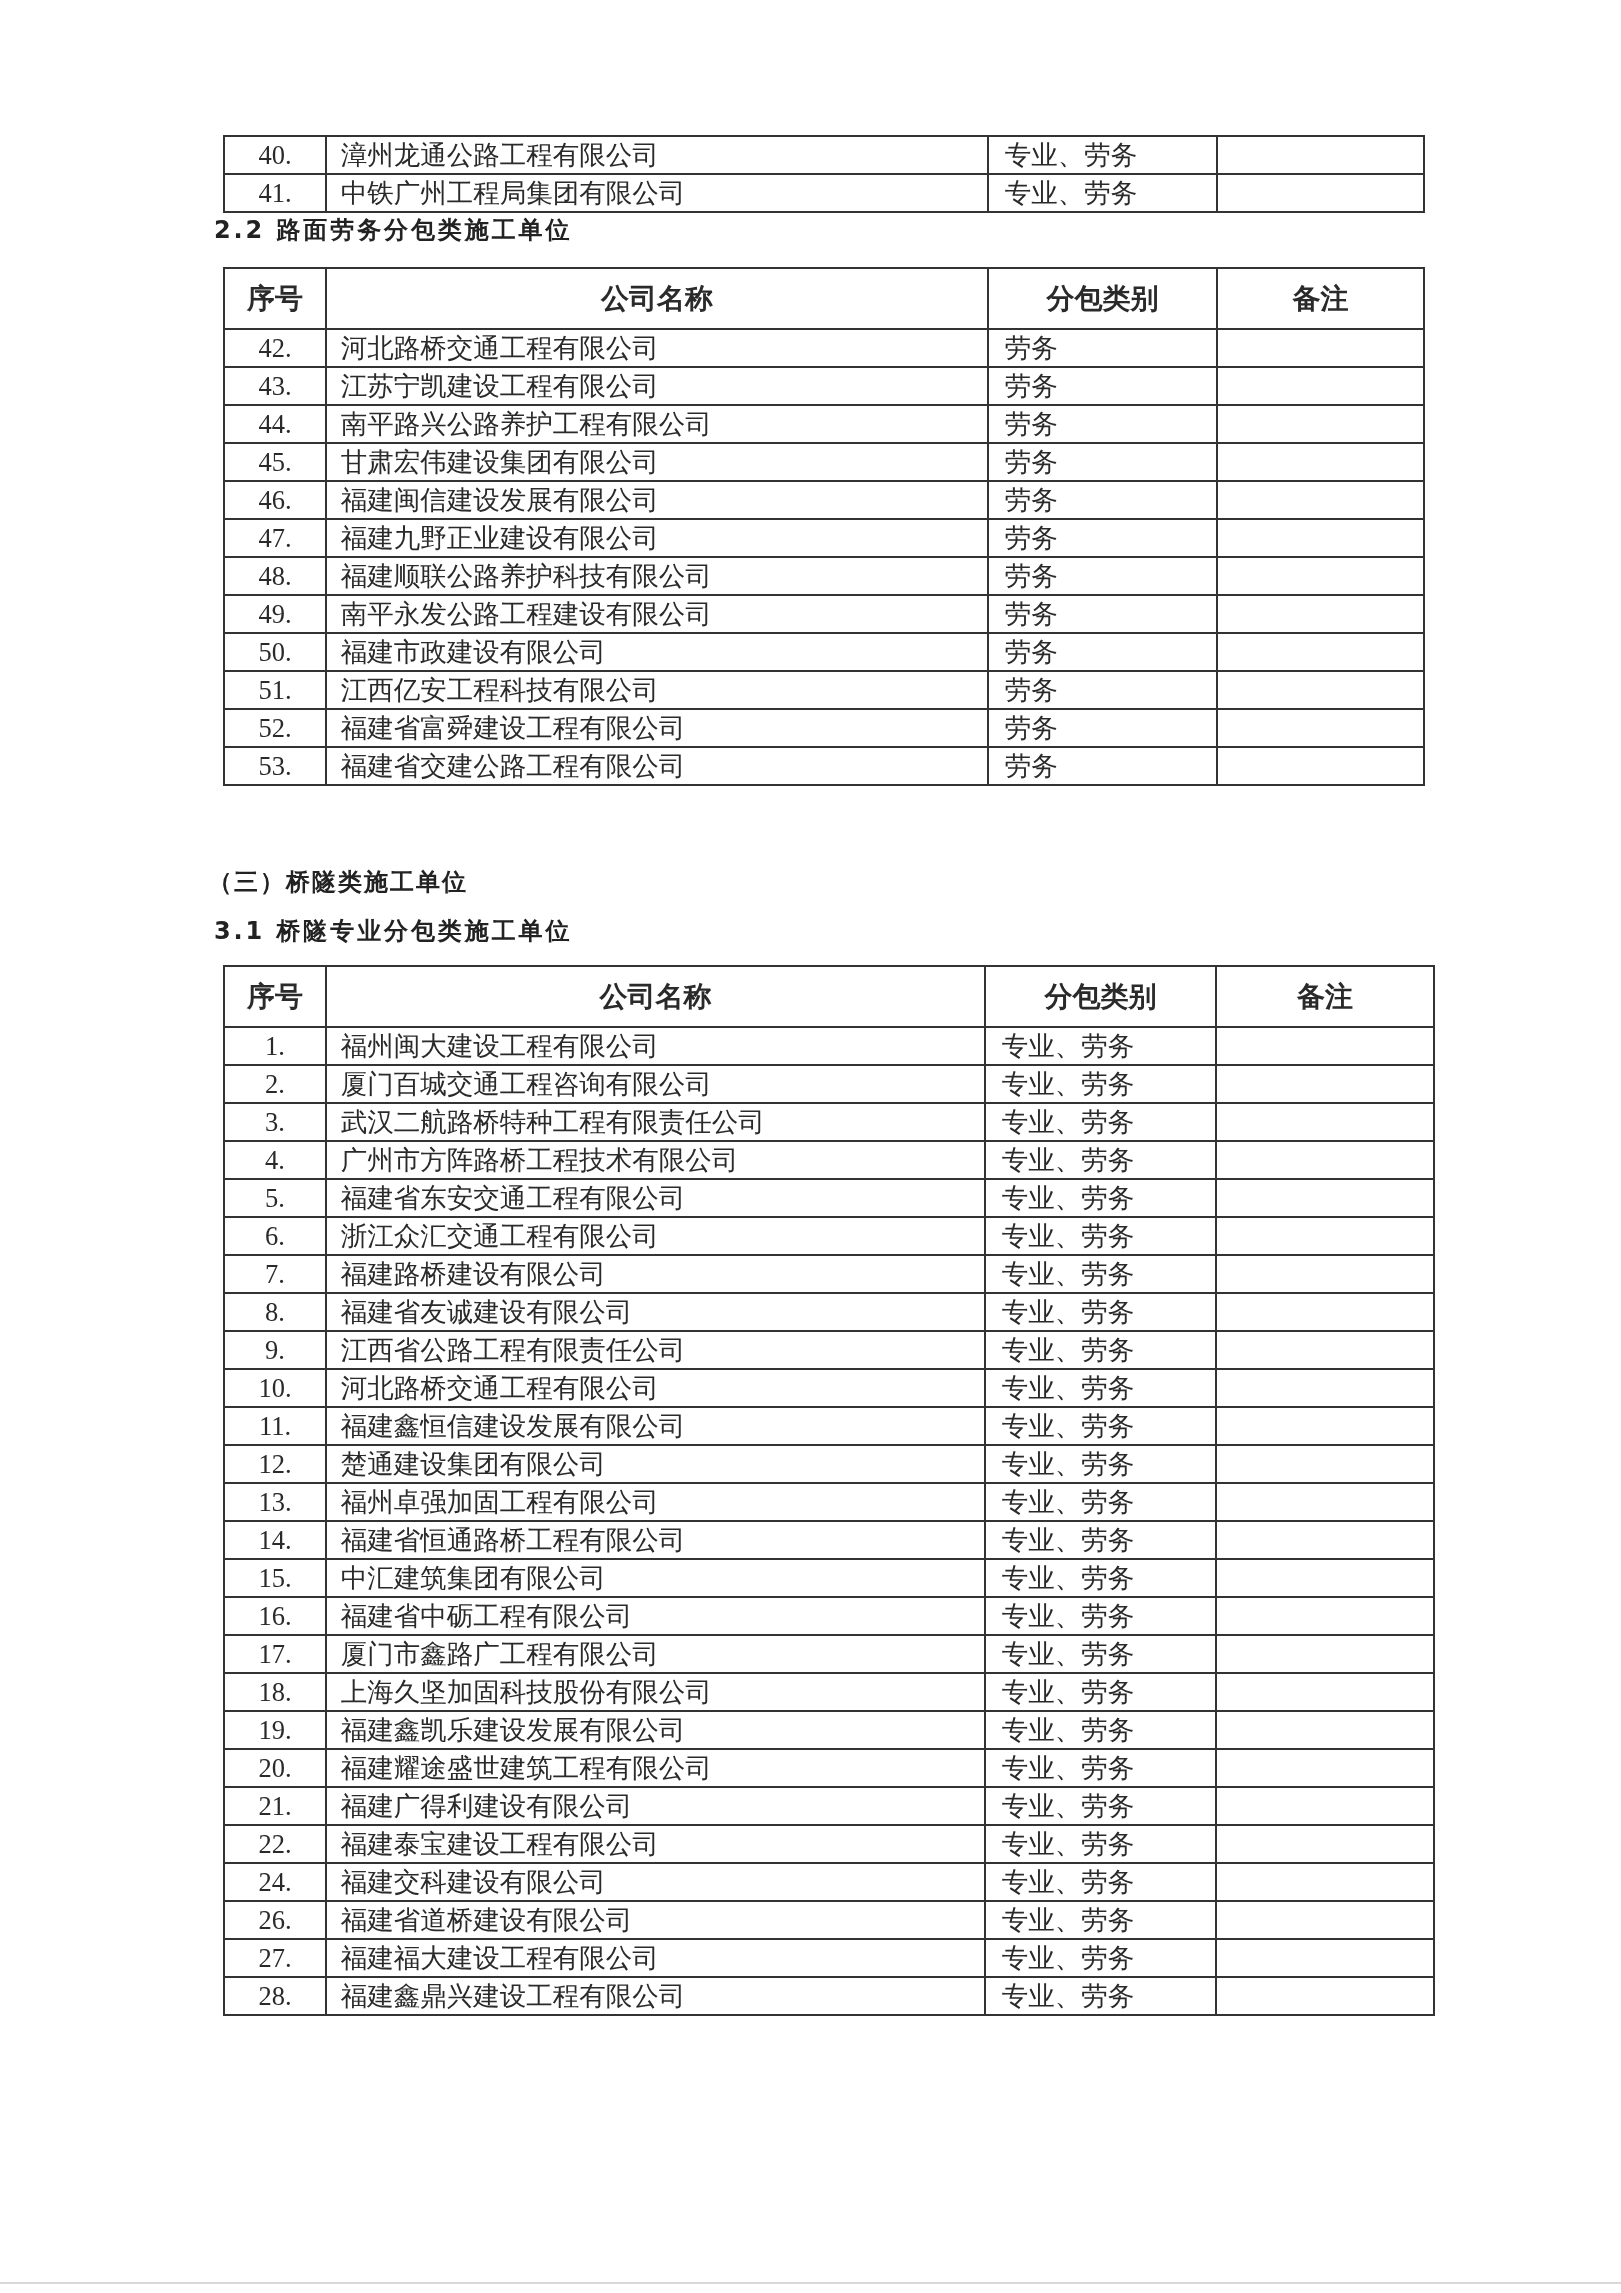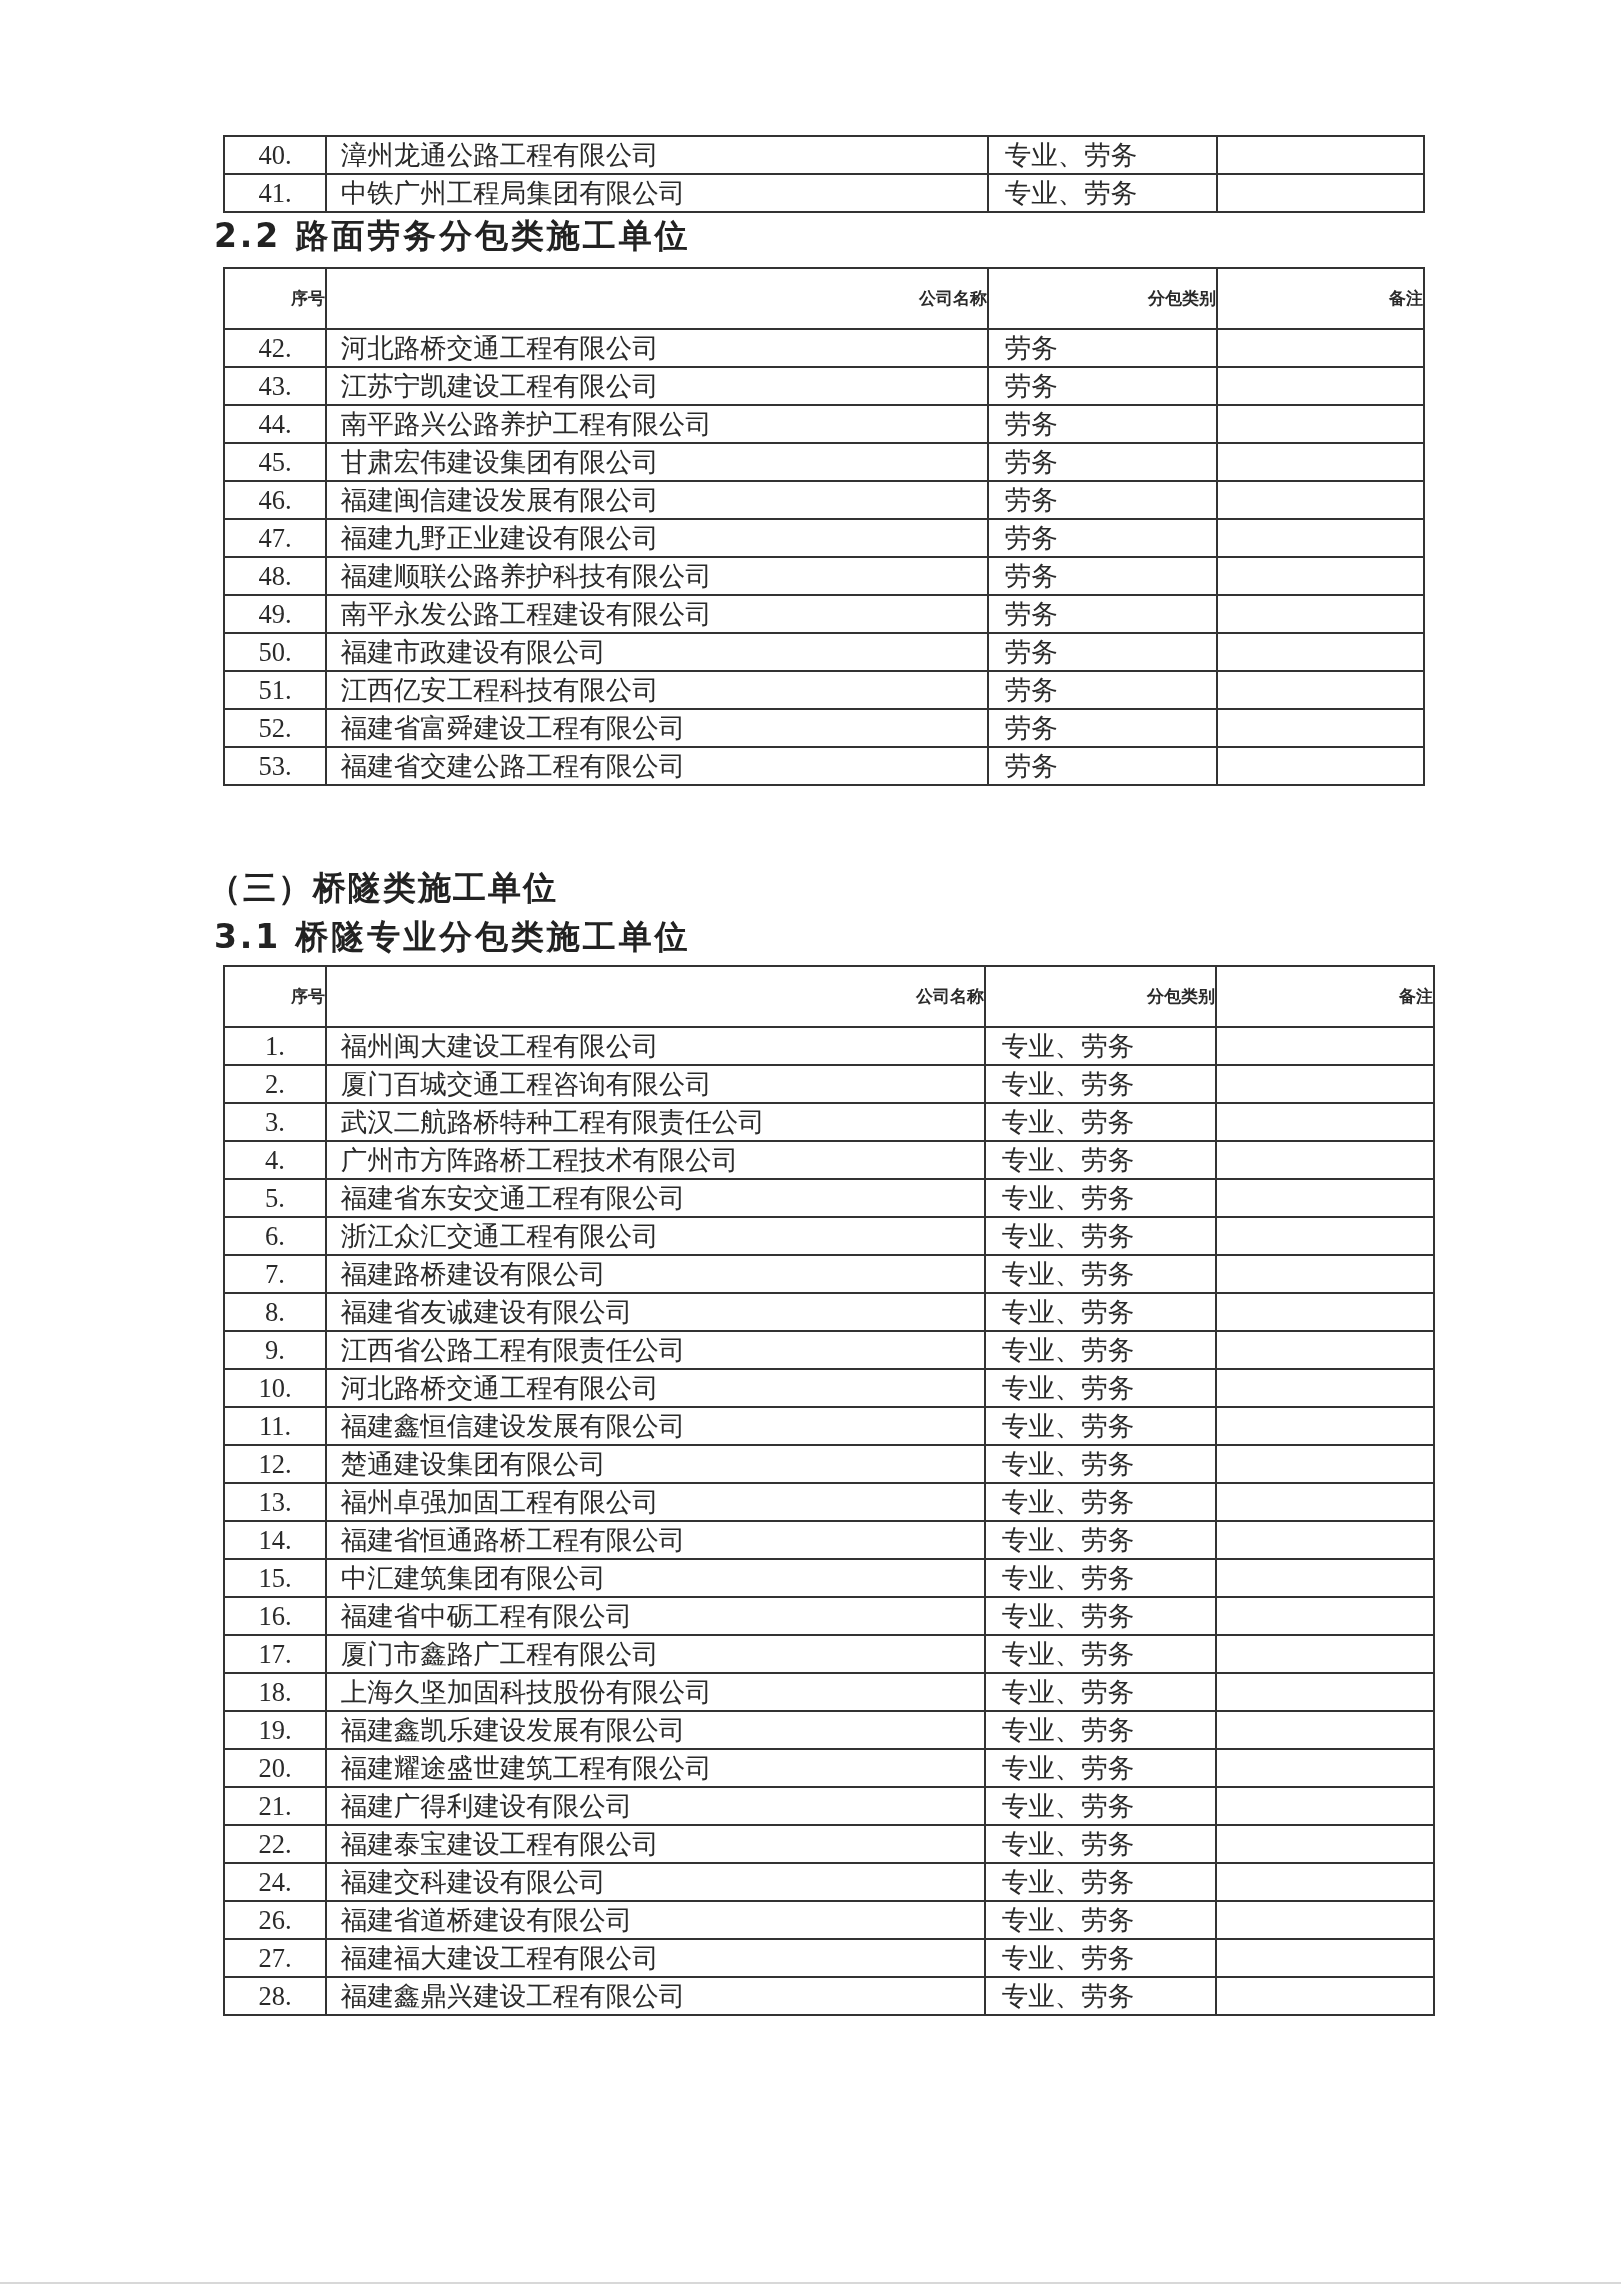--- a/index.html
+++ b/index.html
@@ -2,26 +2,26 @@
 <html><head>
 <meta charset="utf-8">
 <style>
   html, body { margin: 0; padding: 0; background: #ffffff; }
   body { width: 1621px; height: 2294px; position: relative; overflow: hidden;
          font-family: "DejaVu Serif", "Liberation Serif", serif; color: #222; }
   .tbl { position: absolute; border-collapse: collapse; table-layout: fixed; }
   .tbl td, .tbl th { border: 2px solid #333; padding: 0; vertical-align: middle;
          font-weight: normal; font-size: 26.5px; color: #2a2a2a; white-space: nowrap; overflow: hidden; }
   .tbl tr.row td { height: 36px; }
-  .tbl th { height: 59px; font-family: Liberation Sans, sans-serif; font-weight: bold; font-size: 17px; text-align: right; }
+  .tbl th { height: 59px; font-family: Liberation Sans, sans-serif; font-weight: bold; font-size: 28px; }
   .c-no { text-align: center; font-family: "Liberation Serif", serif; margin-top: 24px; }
   .c-name { text-align: left; padding-left: 13.7px !important; }
   .c-type { text-align: left; padding-left: 15.7px !important; }
   .heading { position: absolute; font-family: "DejaVu Sans", "Liberation Sans", sans-serif;
-             font-weight: bold; font-size: 33px; color: #222; letter-spacing: 2.9px; margin: 0; }
+             font-weight: bold; font-size: 24px; color: #222; letter-spacing: 2.9px; margin: 0; }
   .footer-line { position: absolute; left: 0; top: 2282px; width: 1621px; height: 2px; background: #d8d8d8; }
 </style>
 </head>
 <body>
 
 <table class="tbl" id="tbl-a" style="left:223px; top:135px; width:1200px;">
   <colgroup>
       <col style="width:102px">
       <col style="width:662px">
       <col style="width:229px">

